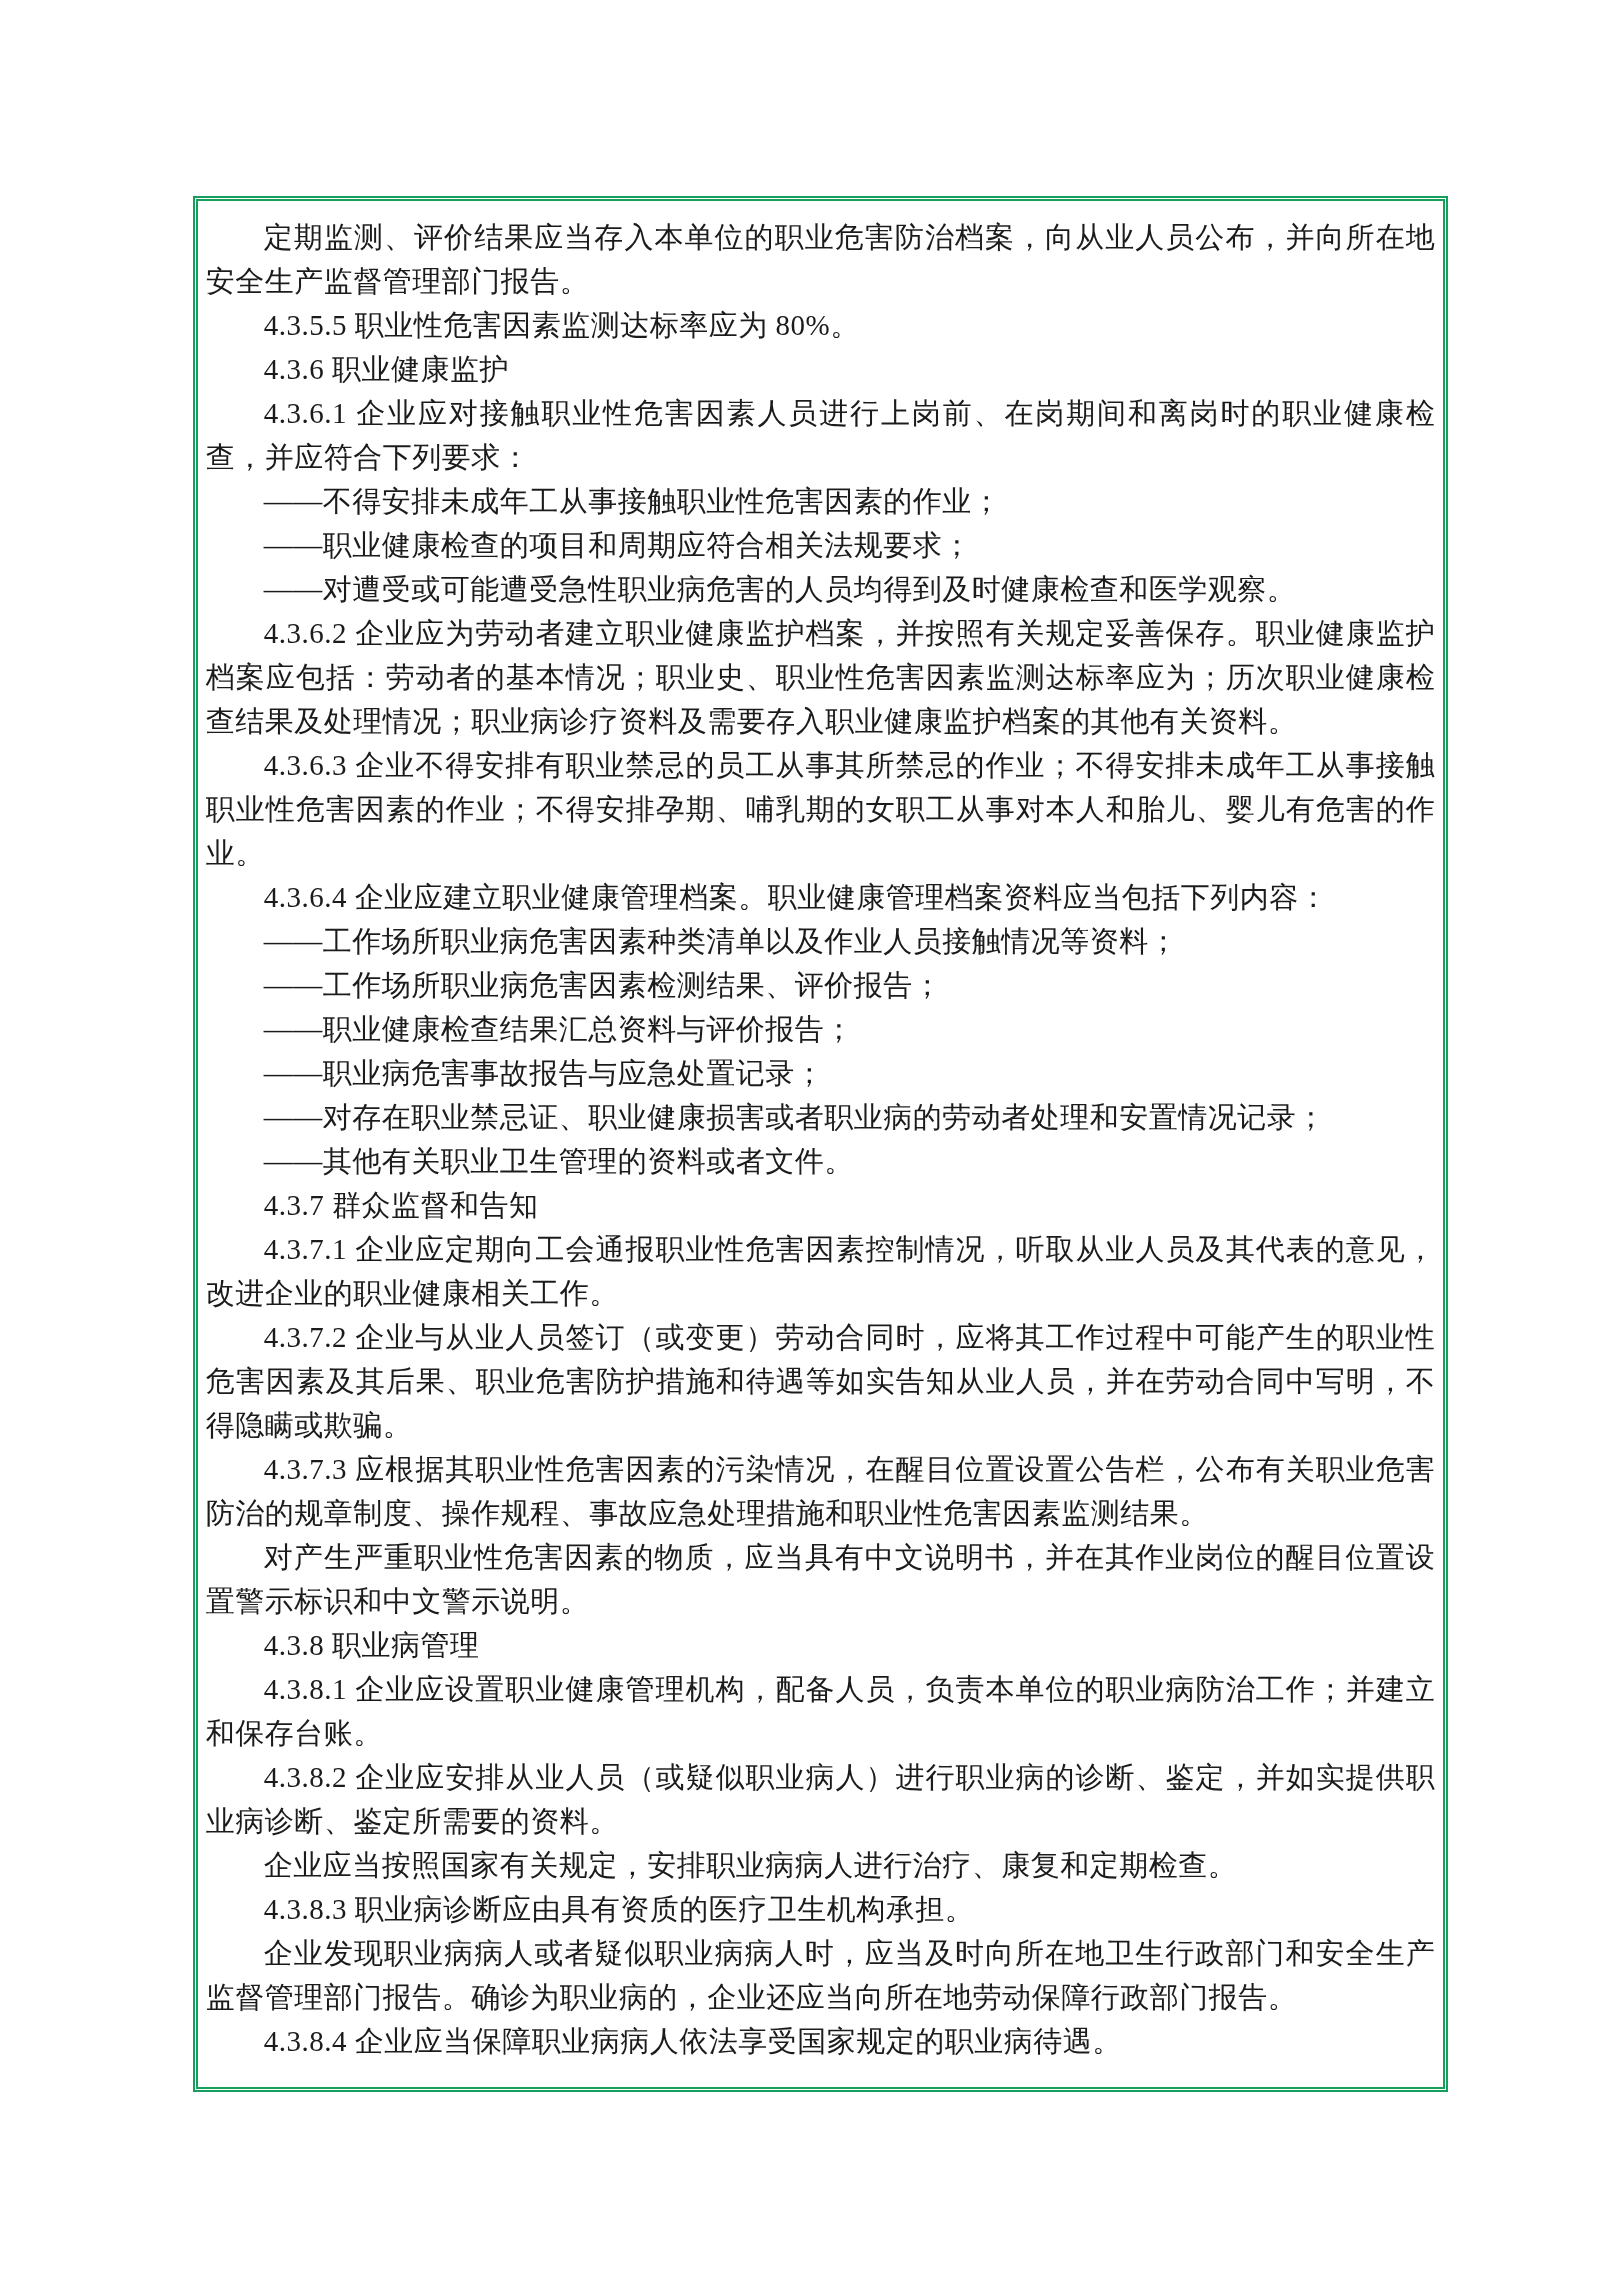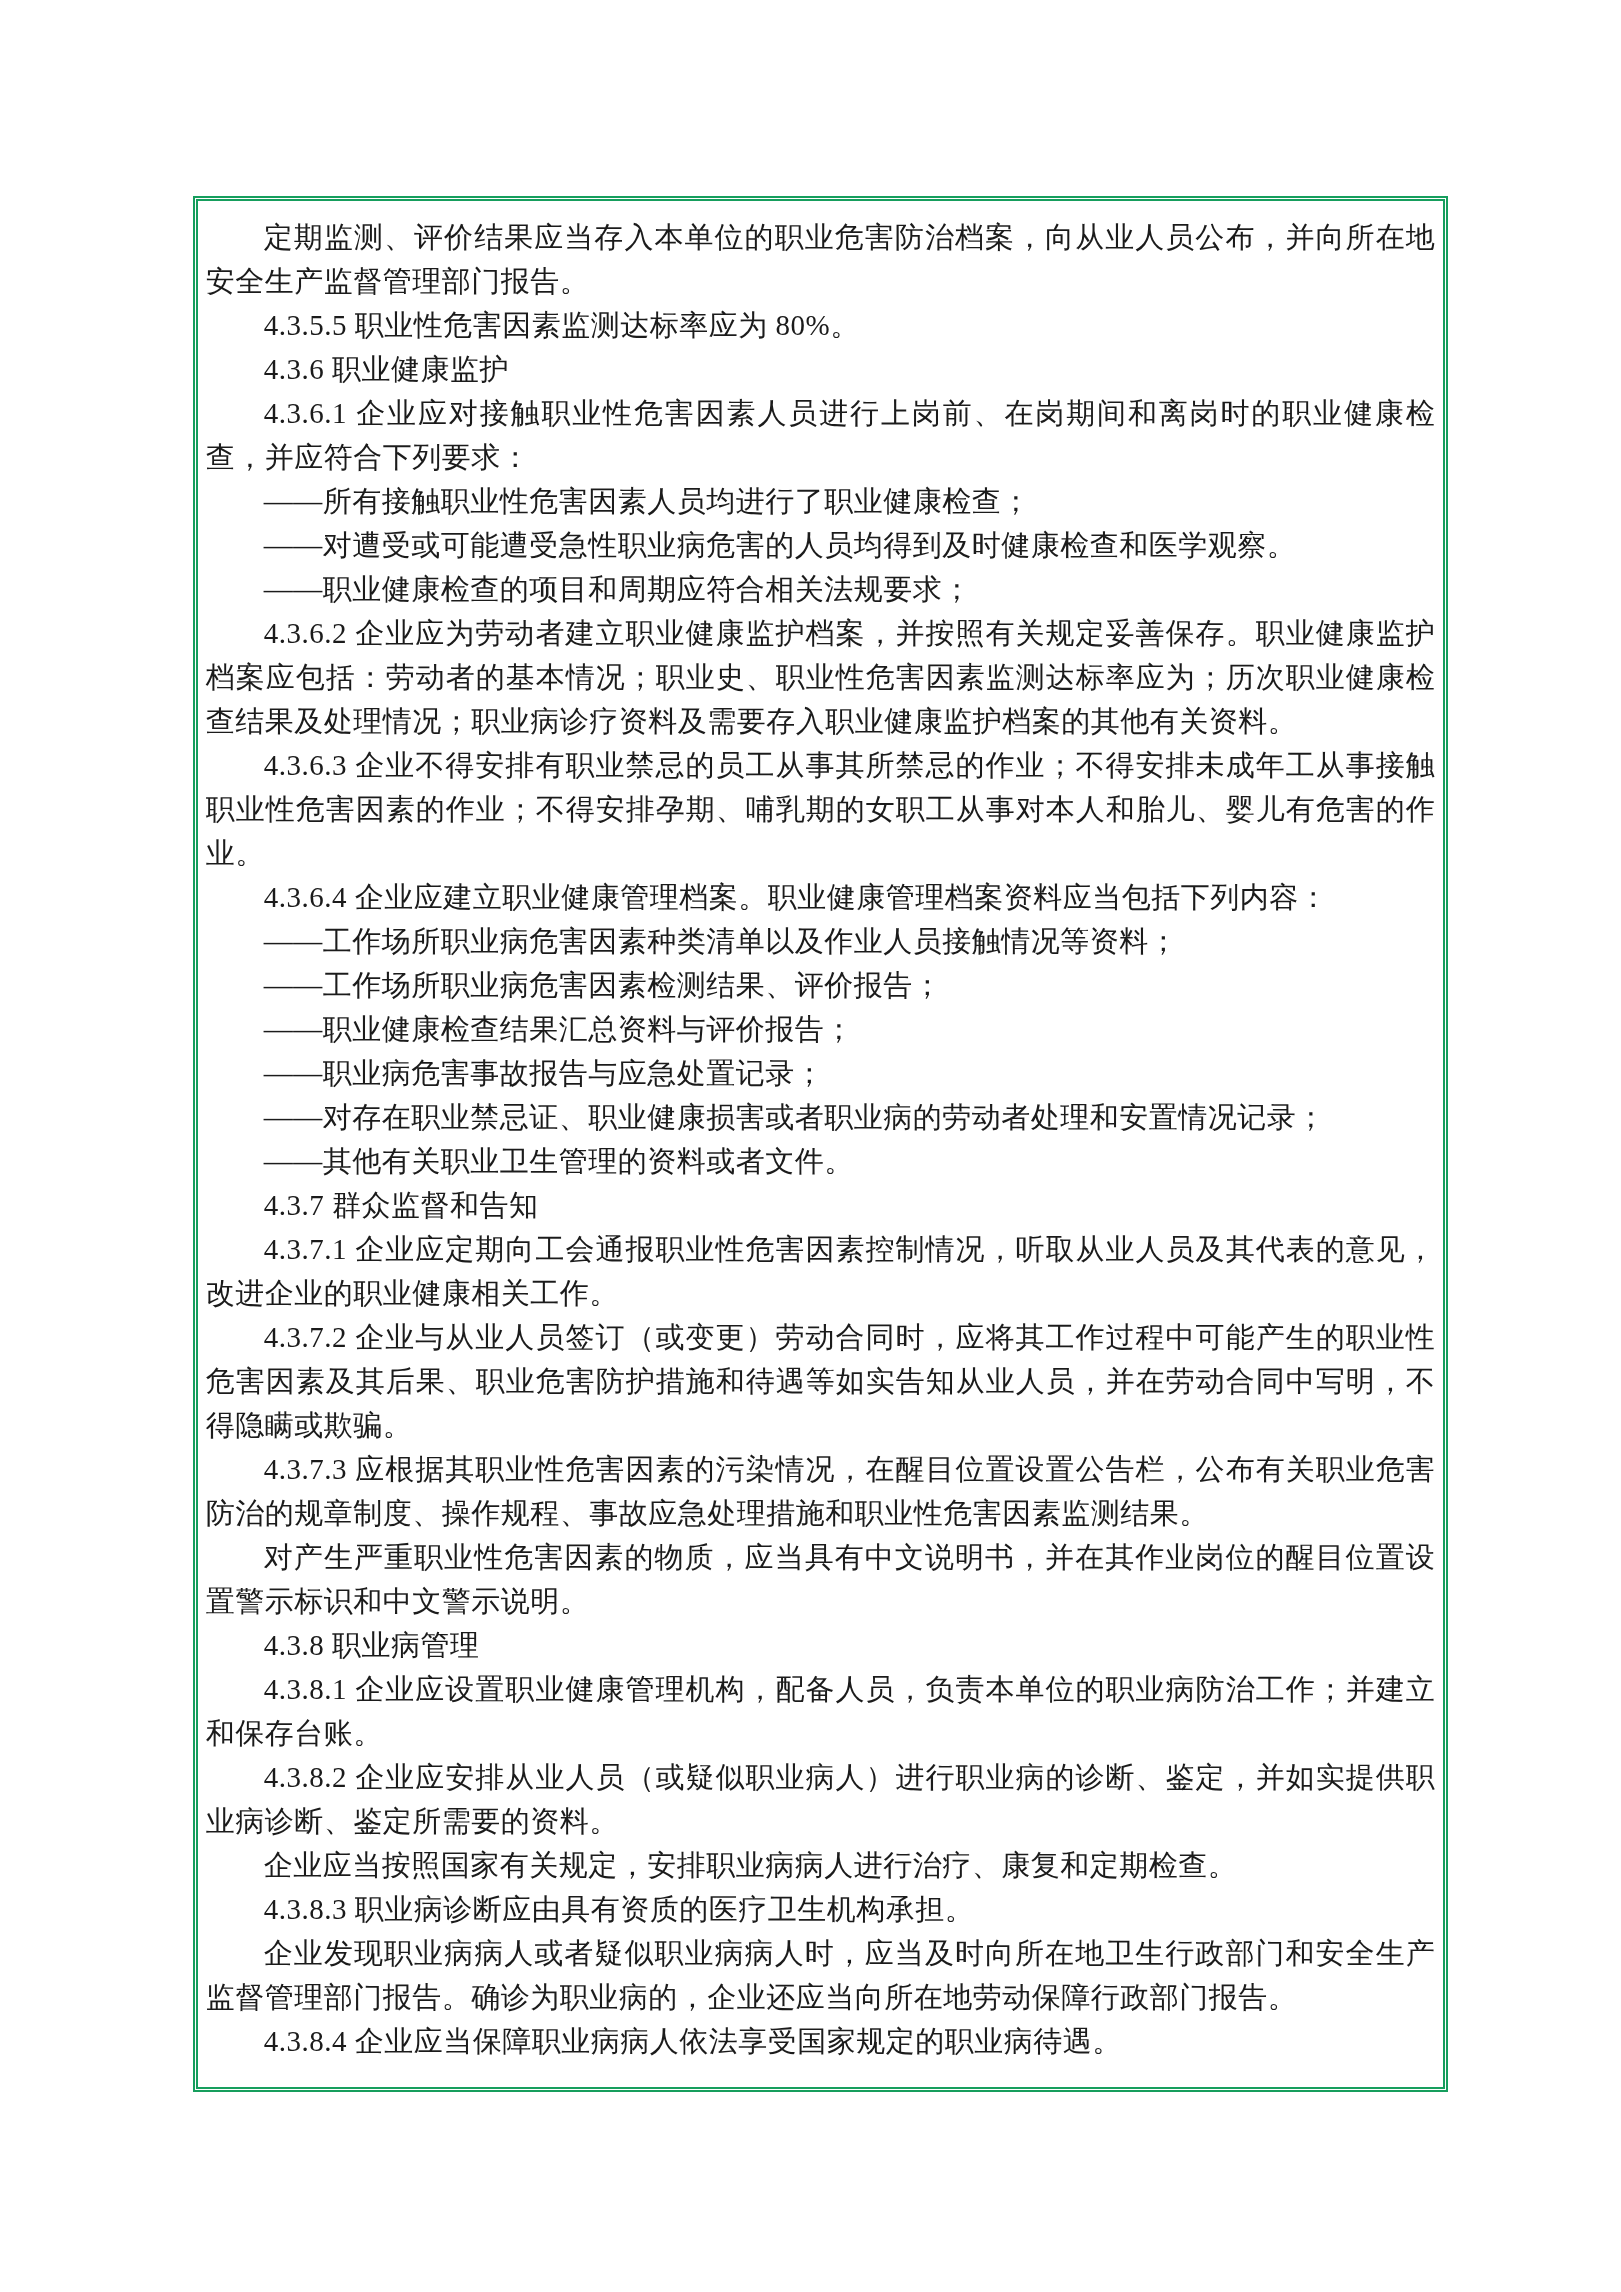--- a/index.html
+++ b/index.html
@@ -44,23 +44,23 @@
 </style>
 </head>
 <body>
 
 <div class="page">
   <div class="content-cell">
   <p class="para">定期监测、评价结果应当存入本单位的职业危害防治档案，向从业人员公布，并向所在地安全生产监督管理部门报告。</p>
       <p class="para">4.3.5.5 职业性危害因素监测达标率应为 80%。</p>
       <p class="para">4.3.6 职业健康监护</p>
       <p class="para">4.3.6.1 企业应对接触职业性危害因素人员进行上岗前、在岗期间和离岗时的职业健康检查，并应符合下列要求：</p>
-      <p class="para">——所有接触职业性危害因素人员均进行了职业健康检查；</p>
+      <p class="para">——不得安排未成年工从事接触职业性危害因素的作业；</p>
+      <p class="para">——职业健康检查的项目和周期应符合相关法规要求；</p>
       <p class="para">——对遭受或可能遭受急性职业病危害的人员均得到及时健康检查和医学观察。</p>
-      <p class="para">——职业健康检查的项目和周期应符合相关法规要求；</p>
       <p class="para">4.3.6.2 企业应为劳动者建立职业健康监护档案，并按照有关规定妥善保存。职业健康监护档案应包括：劳动者的基本情况；职业史、职业性危害因素监测达标率应为；历次职业健康检查结果及处理情况；职业病诊疗资料及需要存入职业健康监护档案的其他有关资料。</p>
       <p class="para">4.3.6.3 企业不得安排有职业禁忌的员工从事其所禁忌的作业；不得安排未成年工从事接触职业性危害因素的作业；不得安排孕期、哺乳期的女职工从事对本人和胎儿、婴儿有危害的作业。</p>
       <p class="para">4.3.6.4 企业应建立职业健康管理档案。职业健康管理档案资料应当包括下列内容：</p>
       <p class="para">——工作场所职业病危害因素种类清单以及作业人员接触情况等资料；</p>
       <p class="para">——工作场所职业病危害因素检测结果、评价报告；</p>
       <p class="para">——职业健康检查结果汇总资料与评价报告；</p>
       <p class="para">——职业病危害事故报告与应急处置记录；</p>
       <p class="para">——对存在职业禁忌证、职业健康损害或者职业病的劳动者处理和安置情况记录；</p>
       <p class="para">——其他有关职业卫生管理的资料或者文件。</p>
       <p class="para">4.3.7 群众监督和告知</p>

